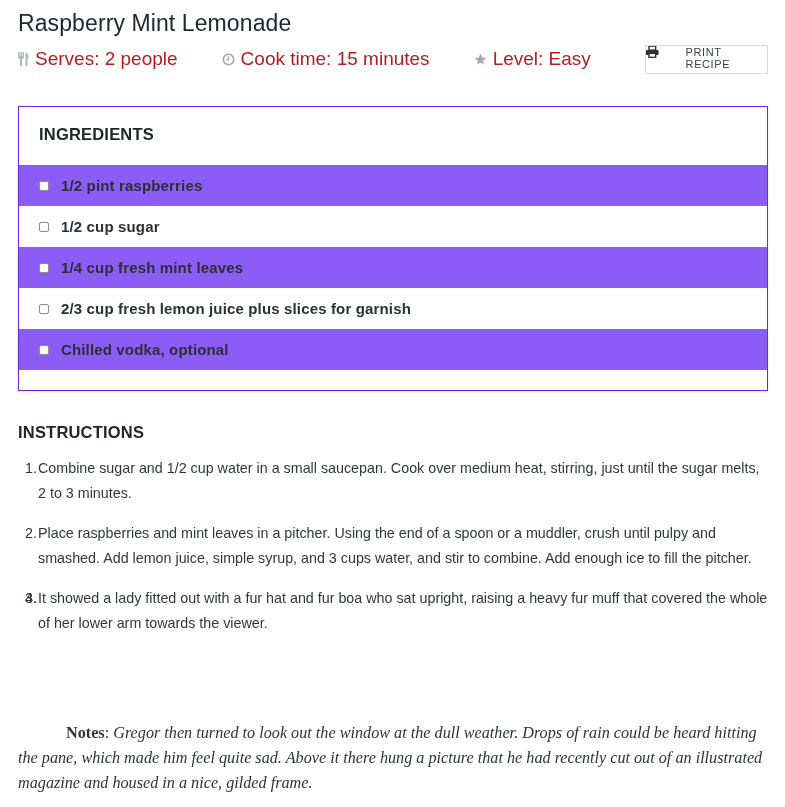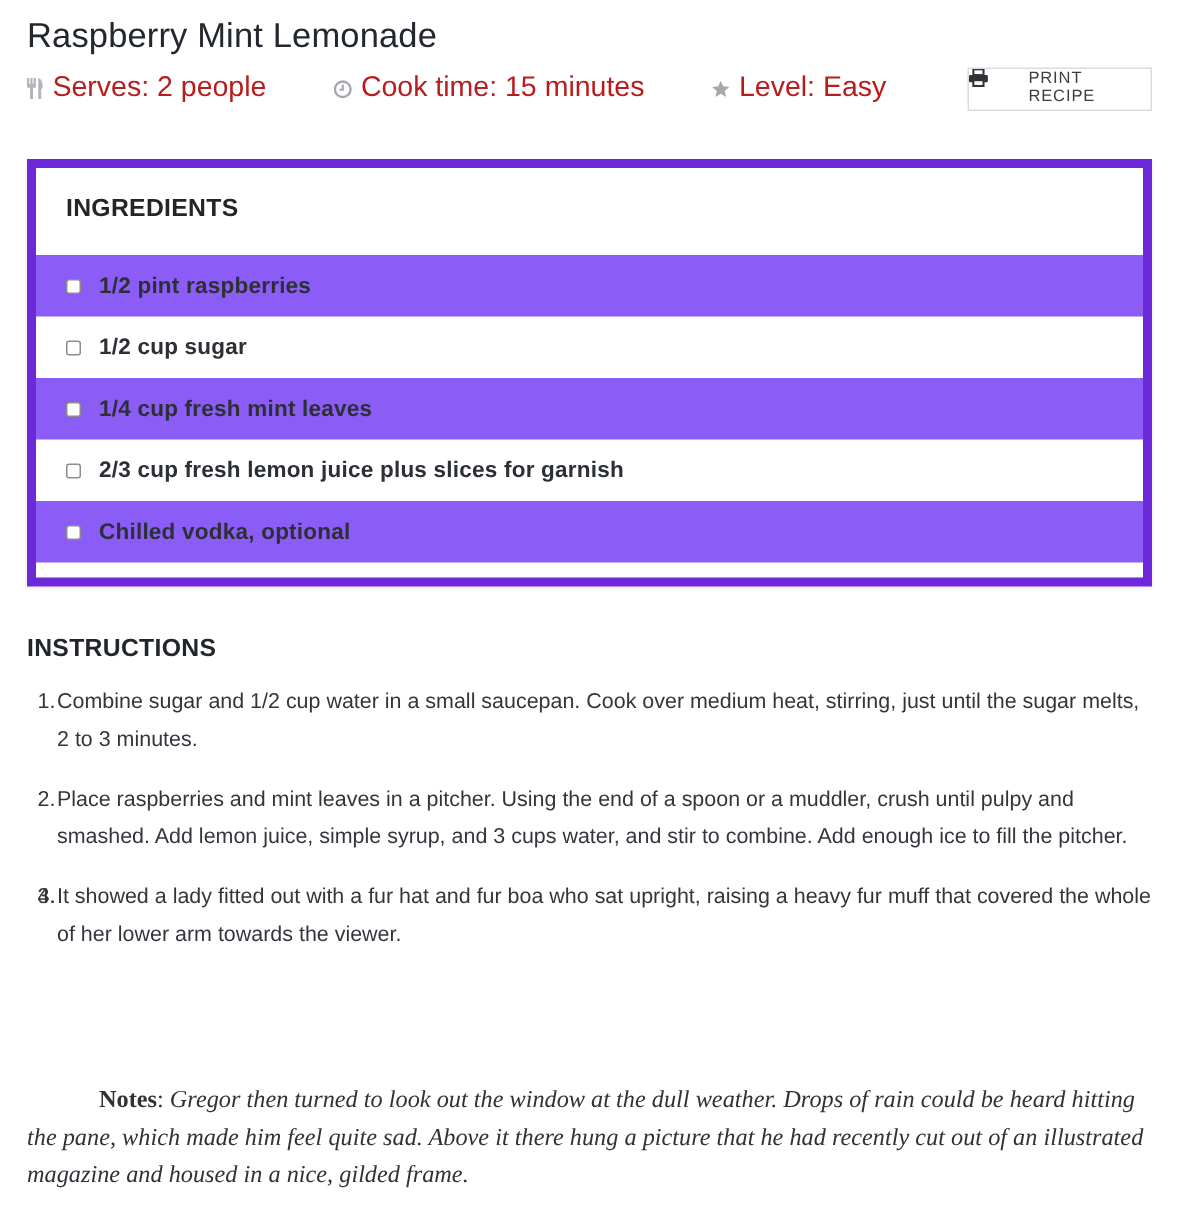--- a/index.html
+++ b/index.html
@@ -20,21 +20,21 @@
     .print-btn {
       position: absolute; left: 645px; top: 45px; width: 123px; height: 29px;
       border: 1px solid #dcdcdc; background: #fff;
       display: flex; align-items: flex-start; justify-content: center;
       font-size: 11px; letter-spacing: 0.6px; color: #3a3d42; cursor: pointer; gap: 18px;
     }
     .print-btn svg { margin-right: 9px; }
 
     .card {
       position: absolute; left: 18px; top: 106px; width: 750px; height: 285px;
-      border: 6px solid #6d28d9; background: #fff;
+      border: 1px solid #6d28d9; background: #fff;
       box-shadow: 0 1px 3px rgba(0,0,0,0.10);
     }
     .card-title {
       position: absolute; left: 20px; top: 18px;
       font-size: 16.5px; font-weight: 700; color: #22262b; letter-spacing: 0.2px;
     }
     .ing-list { position: absolute; left: 0; right: 0; top: 58px; }
     .ing-row {
       height: 41px; display: flex; align-items: center; padding-left: 20px;
     }

